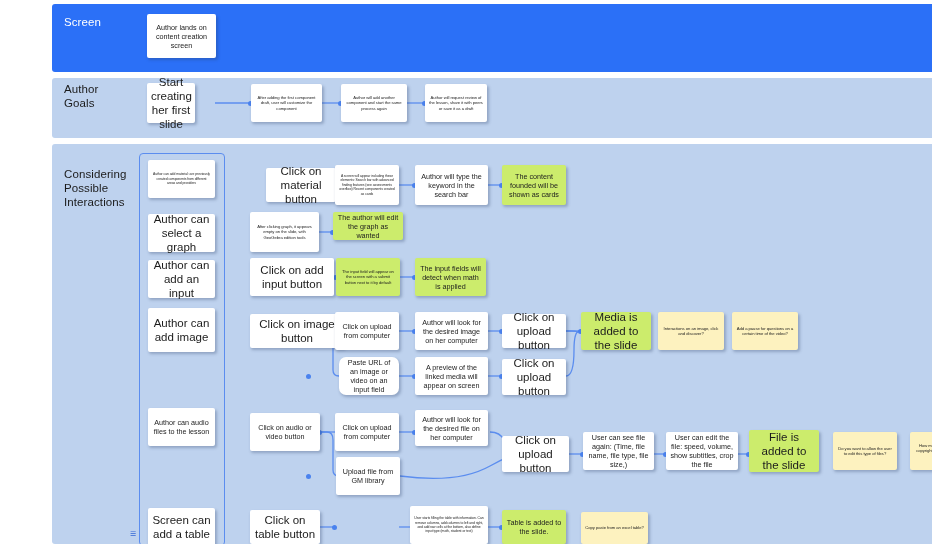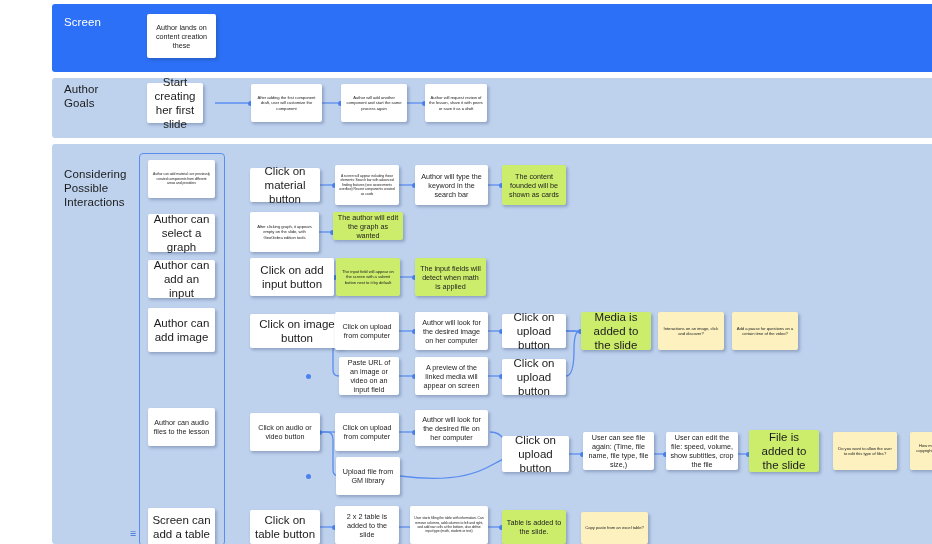--- a/index.html
+++ b/index.html
@@ -131,24 +131,24 @@
   <div class="dot" style="left:476px;top:452px;"></div>
   <div class="dot" style="left:542px;top:452px;"></div>
   <div class="dot" style="left:625px;top:452px;"></div>
   <div class="dot" style="left:708px;top:452px;"></div>
 
   <div class="dot" style="left:294px;top:525px;"></div>
   <div class="dot" style="left:374px;top:525px;"></div>
   <div class="dot" style="left:461px;top:525px;"></div>
 
   <div class="card med" style="left:109px;top:14px;width:69px;height:44px;">
-    <span class="txt">Author lands on content creation these</span>
-  </div>
-
-  <div class="card big" style="left:109px;top:83px;width:56px;height:40px;">
+    <span class="txt">Author lands on content creation screen</span>
+  </div>
+
+  <div class="card big" style="left:109px;top:83px;width:48px;height:40px;">
     <span class="txt">Start creating her first slide</span>
   </div>
   <div class="card sm" style="left:213px;top:84px;width:71px;height:38px;">
     <span class="txt">After adding the first component draft, user will customize the component</span>
   </div>
   <div class="card sm" style="left:303px;top:84px;width:66px;height:38px;">
     <span class="txt">Author will add another component and start the same process again</span>
   </div>
   <div class="card sm" style="left:387px;top:84px;width:62px;height:38px;">
     <span class="txt">Author will request review of the lesson, share it with peers or save it as a draft</span>
@@ -168,21 +168,21 @@
   <div class="card big" style="left:110px;top:308px;width:67px;height:44px;">
     <span class="txt">Author can add image</span>
   </div>
   <div class="card med" style="left:110px;top:408px;width:67px;height:38px;">
     <span class="txt">Author can audio files to the lesson</span>
   </div>
   <div class="card big" style="left:110px;top:508px;width:67px;height:38px;">
     <span class="txt">Screen can add a table</span>
   </div>
 
-  <div class="card big" style="left:212px;top:168px;width:70px;height:34px;">
+  <div class="card big" style="left:228px;top:168px;width:70px;height:34px;">
     <span class="txt">Click on material button</span>
   </div>
   <div class="card xs" style="left:297px;top:165px;width:64px;height:40px;">
     <span class="txt">A screen will appear including these elements: Search bar with advanced finding features (see assessments overflow) Recent components created as cards</span>
   </div>
   <div class="card med" style="left:377px;top:165px;width:73px;height:40px;">
     <span class="txt">Author will type the keyword in the search bar</span>
   </div>
   <div class="card med green" style="left:464px;top:165px;width:64px;height:40px;">
     <span class="txt">The content founded will be shown as cards</span>
@@ -210,21 +210,21 @@
   </div>
   <div class="card med" style="left:297px;top:312px;width:64px;height:38px;">
     <span class="txt">Click on upload from computer</span>
   </div>
   <div class="card med" style="left:377px;top:312px;width:73px;height:38px;">
     <span class="txt">Author will look for the desired image on her computer</span>
   </div>
   <div class="card big" style="left:464px;top:314px;width:64px;height:34px;">
     <span class="txt">Click on upload button</span>
   </div>
-  <div class="card med" style="left:301px;top:357px;width:60px;height:38px;">
+  <div class="card med" style="left:301px;top:357px;width:60px;height:38px;border-radius:7px;">
     <span class="txt">Paste URL of an image or video on an input field</span>
   </div>
   <div class="card med" style="left:377px;top:357px;width:73px;height:38px;">
     <span class="txt">A preview of the linked media will appear on screen</span>
   </div>
   <div class="card big" style="left:464px;top:359px;width:64px;height:36px;">
     <span class="txt">Click on upload button</span>
   </div>
   <div class="card big green" style="left:543px;top:312px;width:70px;height:38px;">
     <span class="txt">Media is added to the slide</span>
@@ -263,23 +263,20 @@
   <div class="card sm yellow" style="left:795px;top:432px;width:64px;height:38px;">
     <span class="txt">Do you want to allow the user to edit this type of files?</span>
   </div>
   <div class="card sm yellow" style="left:872px;top:432px;width:64px;height:38px;">
     <span class="txt">How might we reduce the copyright risk within this type of files?</span>
   </div>
 
   <div class="card big" style="left:212px;top:510px;width:70px;height:34px;">
     <span class="txt">Click on table button</span>
   </div>
-  <div class="card med" style="left:297px;top:506px;width:64px;height:38px;">
-    <span class="txt">2 x 2 table is added to the slide</span>
-  </div>
   <div class="card xs" style="left:372px;top:506px;width:78px;height:38px;">
     <span class="txt">User starts filling the table with information. Can remove columns, add columns to left and right, and add row cells at the bottom, also define input type (math, student or text)</span>
   </div>
   <div class="card med green" style="left:464px;top:510px;width:64px;height:34px;">
     <span class="txt">Table is added to the slide.</span>
   </div>
   <div class="card sm yellow" style="left:543px;top:512px;width:67px;height:32px;">
     <span class="txt">Copy paste from an excel table?</span>
   </div>
 

